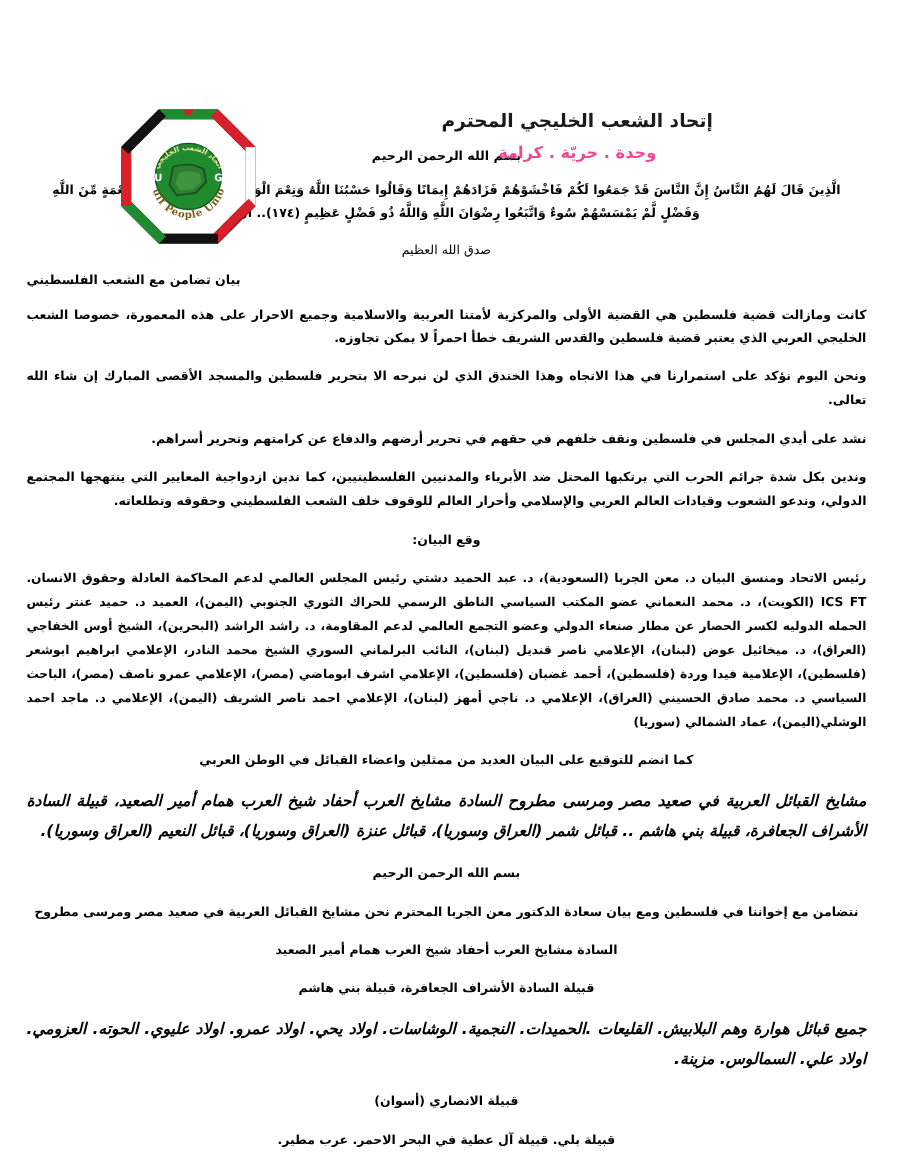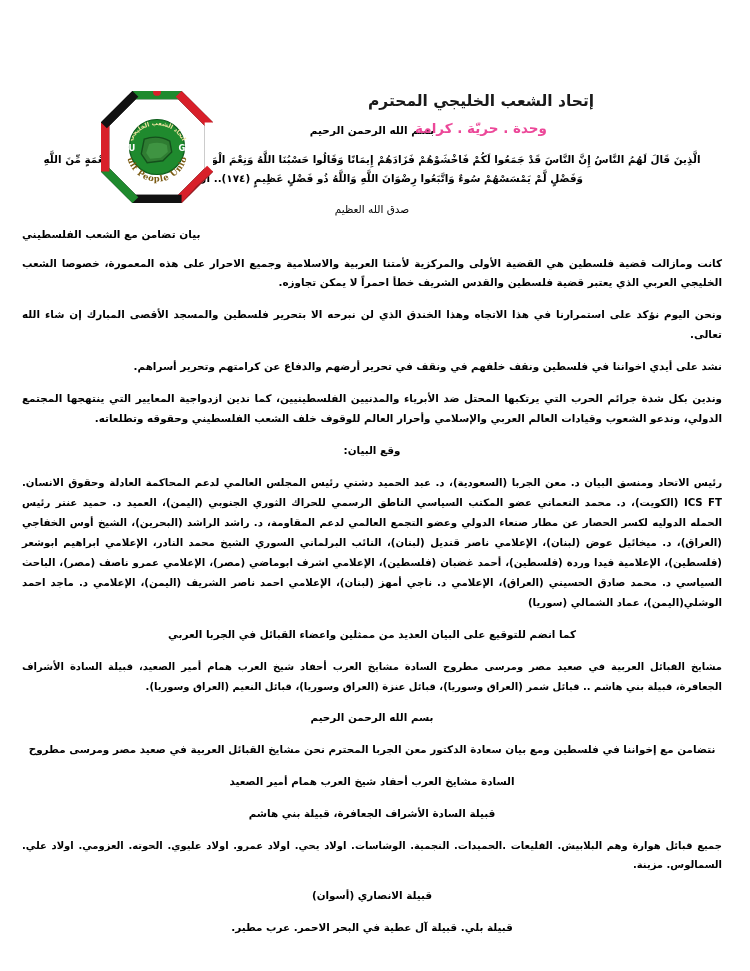--- a/index.html
+++ b/index.html
@@ -115,25 +115,26 @@
     margin-bottom: 12px;
   }
   .signers {
     font-size: 10.2px;
     font-weight: bold;
     line-height: 1.95;
     text-align: justify;
     margin-bottom: 13px;
   }
   .tribes {
-    font-size: 10px;
+    font-size: 13px;
     font-weight: bold;
     line-height: 1.92;
     text-align: justify;
     margin-bottom: 12px;
+    font-style: italic;
   }
 </style>
 </head>
 <body>
 
 <div class="page">
 
   <div class="header">
 
     <div class="logo-wrap">
@@ -196,29 +197,29 @@
     <p class="ayah">الَّذِينَ قَالَ لَهُمُ النَّاسُ إِنَّ النَّاسَ قَدْ جَمَعُوا لَكُمْ فَاخْشَوْهُمْ فَزَادَهُمْ إِيمَانًا وَقَالُوا حَسْبُنَا اللَّهُ وَنِعْمَ الْوَكِيلُ (١٧٣) فَانقَلَبُوا بِنِعْمَةٍ مِّنَ اللَّهِ وَفَضْلٍ لَّمْ يَمْسَسْهُمْ سُوءٌ وَاتَّبَعُوا رِضْوَانَ اللَّهِ وَاللَّهُ ذُو فَضْلٍ عَظِيمٍ (١٧٤).. آل عمران</p>
 
     <p class="sadaq">صدق الله العظيم</p>
 
     <p class="doc-title">بيان تضامن مع الشعب الفلسطيني</p>
 
     <p class="para">كانت ومازالت قضية فلسطين هي القضية الأولى والمركزية لأمتنا العربية والاسلامية وجميع الاحرار على هذه المعمورة، خصوصا الشعب الخليجي العربي الذي يعتبر قضية فلسطين والقدس الشريف خطأ احمراً لا يمكن تجاوزه.</p>
 
     <p class="para">ونحن اليوم نؤكد على استمرارنا في هذا الاتجاه وهذا الخندق الذي لن نبرحه الا بتحرير فلسطين والمسجد الأقصى المبارك إن شاء الله تعالى.</p>
 
-    <p class="para">نشد على أيدي اخواننا في فلسطين ونقف خلفهم في ونقف في تحرير أرضهم والدفاع عن كرامتهم وتحرير أسراهم.</p>
+    <p class="para">نشد على أيدي المجلس في فلسطين ونقف خلفهم في حقهم في تحرير أرضهم والدفاع عن كرامتهم وتحرير أسراهم.</p>
 
     <p class="para">وندين بكل شدة جرائم الحرب التي يرتكبها المحتل ضد الأبرياء والمدنيين الفلسطينيين، كما ندين ازدواجية المعايير التي ينتهجها المجتمع الدولي، وندعو الشعوب وقيادات العالم العربي والإسلامي وأحرار العالم للوقوف خلف الشعب الفلسطيني وحقوقه وتطلعاته.</p>
 
     <p class="para-c">وقع البيان:</p>
 
     <p class="signers">رئيس الاتحاد ومنسق البيان د. معن الجربا (السعودية)، د. عبد الحميد دشتي رئيس المجلس العالمي لدعم المحاكمة العادلة وحقوق الانسان. ICS FT (الكويت)، د. محمد النعماني عضو المكتب السياسي الناطق الرسمي للحراك الثوري الجنوبي (اليمن)، العميد د. حميد عنتر رئيس الحمله الدوليه لكسر الحصار عن مطار صنعاء الدولي وعضو التجمع العالمي لدعم المقاومة، د. راشد الراشد (البحرين)، الشيخ أوس الخفاجي (العراق)، د. ميخائيل عوض (لبنان)، الإعلامي ناصر قنديل (لبنان)، النائب البرلماني السوري الشيخ محمد النادر، الإعلامي ابراهيم ابوشعر (فلسطين)، الإعلامية فيدا وردة (فلسطين)، أحمد غضبان (فلسطين)، الإعلامي اشرف ابوماضي (مصر)، الإعلامي عمرو ناصف (مصر)، الباحث السياسي د. محمد صادق الحسيني (العراق)، الإعلامي د. ناجي أمهز (لبنان)، الإعلامي احمد ناصر الشريف (اليمن)، الإعلامي د. ماجد احمد الوشلي(اليمن)، عماد الشمالي (سوريا)</p>
 
-    <p class="para-c">كما انضم للتوقيع على البيان العديد من ممثلين واعضاء القبائل في الجربا العربي</p>
+    <p class="para-c">كما انضم للتوقيع على البيان العديد من ممثلين واعضاء القبائل في الوطن العربي</p>
 
     <p class="tribes">مشايخ القبائل العربية في صعيد مصر ومرسى مطروح السادة مشايخ العرب أحفاد شيخ العرب همام أمير الصعيد، قبيلة السادة الأشراف الجعافرة، قبيلة بني هاشم .. قبائل شمر (العراق وسوريا)، قبائل عنزة (العراق وسوريا)، قبائل النعيم (العراق وسوريا).</p>
 
     <p class="para-c">بسم الله الرحمن الرحيم</p>
 
     <p class="para-c">نتضامن مع إخواننا في فلسطين ومع بيان سعادة الدكتور معن الجربا المحترم نحن مشايخ القبائل العربية في صعيد مصر ومرسى مطروح</p>
 
     <p class="para-c">السادة مشايخ العرب أحفاد شيخ العرب همام أمير الصعيد</p>
 
     <p class="para-c">قبيلة السادة الأشراف الجعافرة، قبيلة بني هاشم</p>

